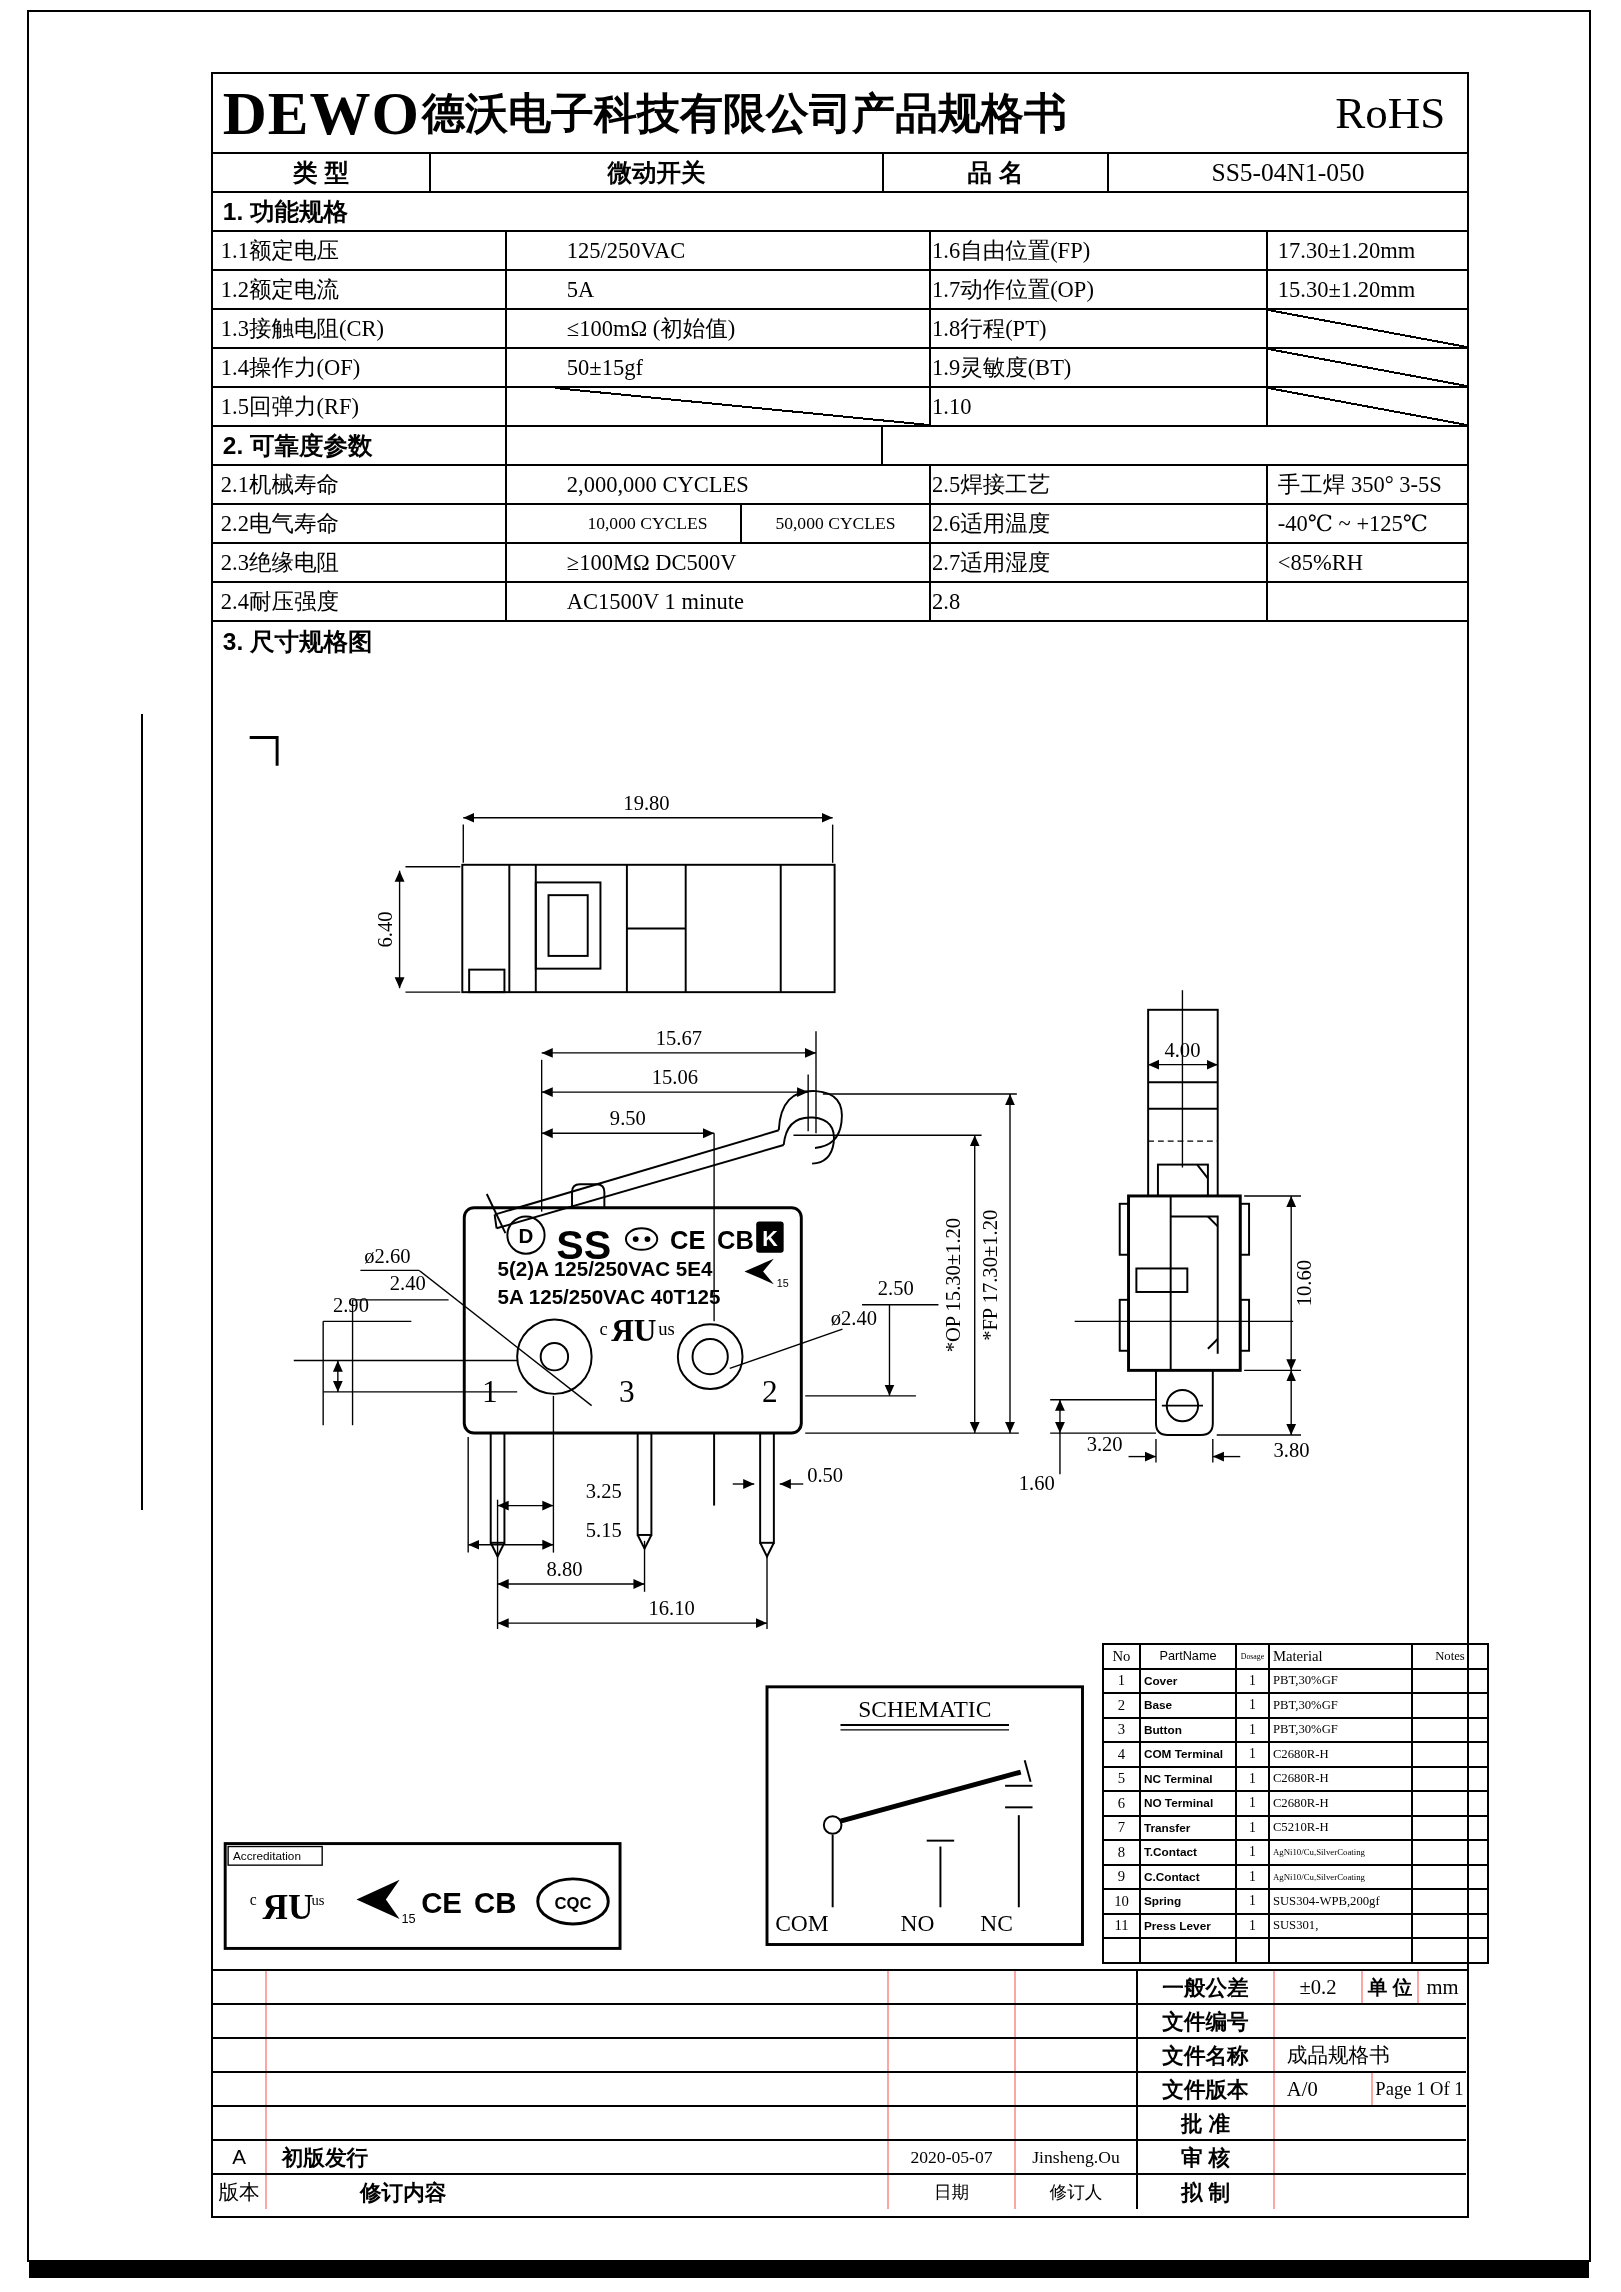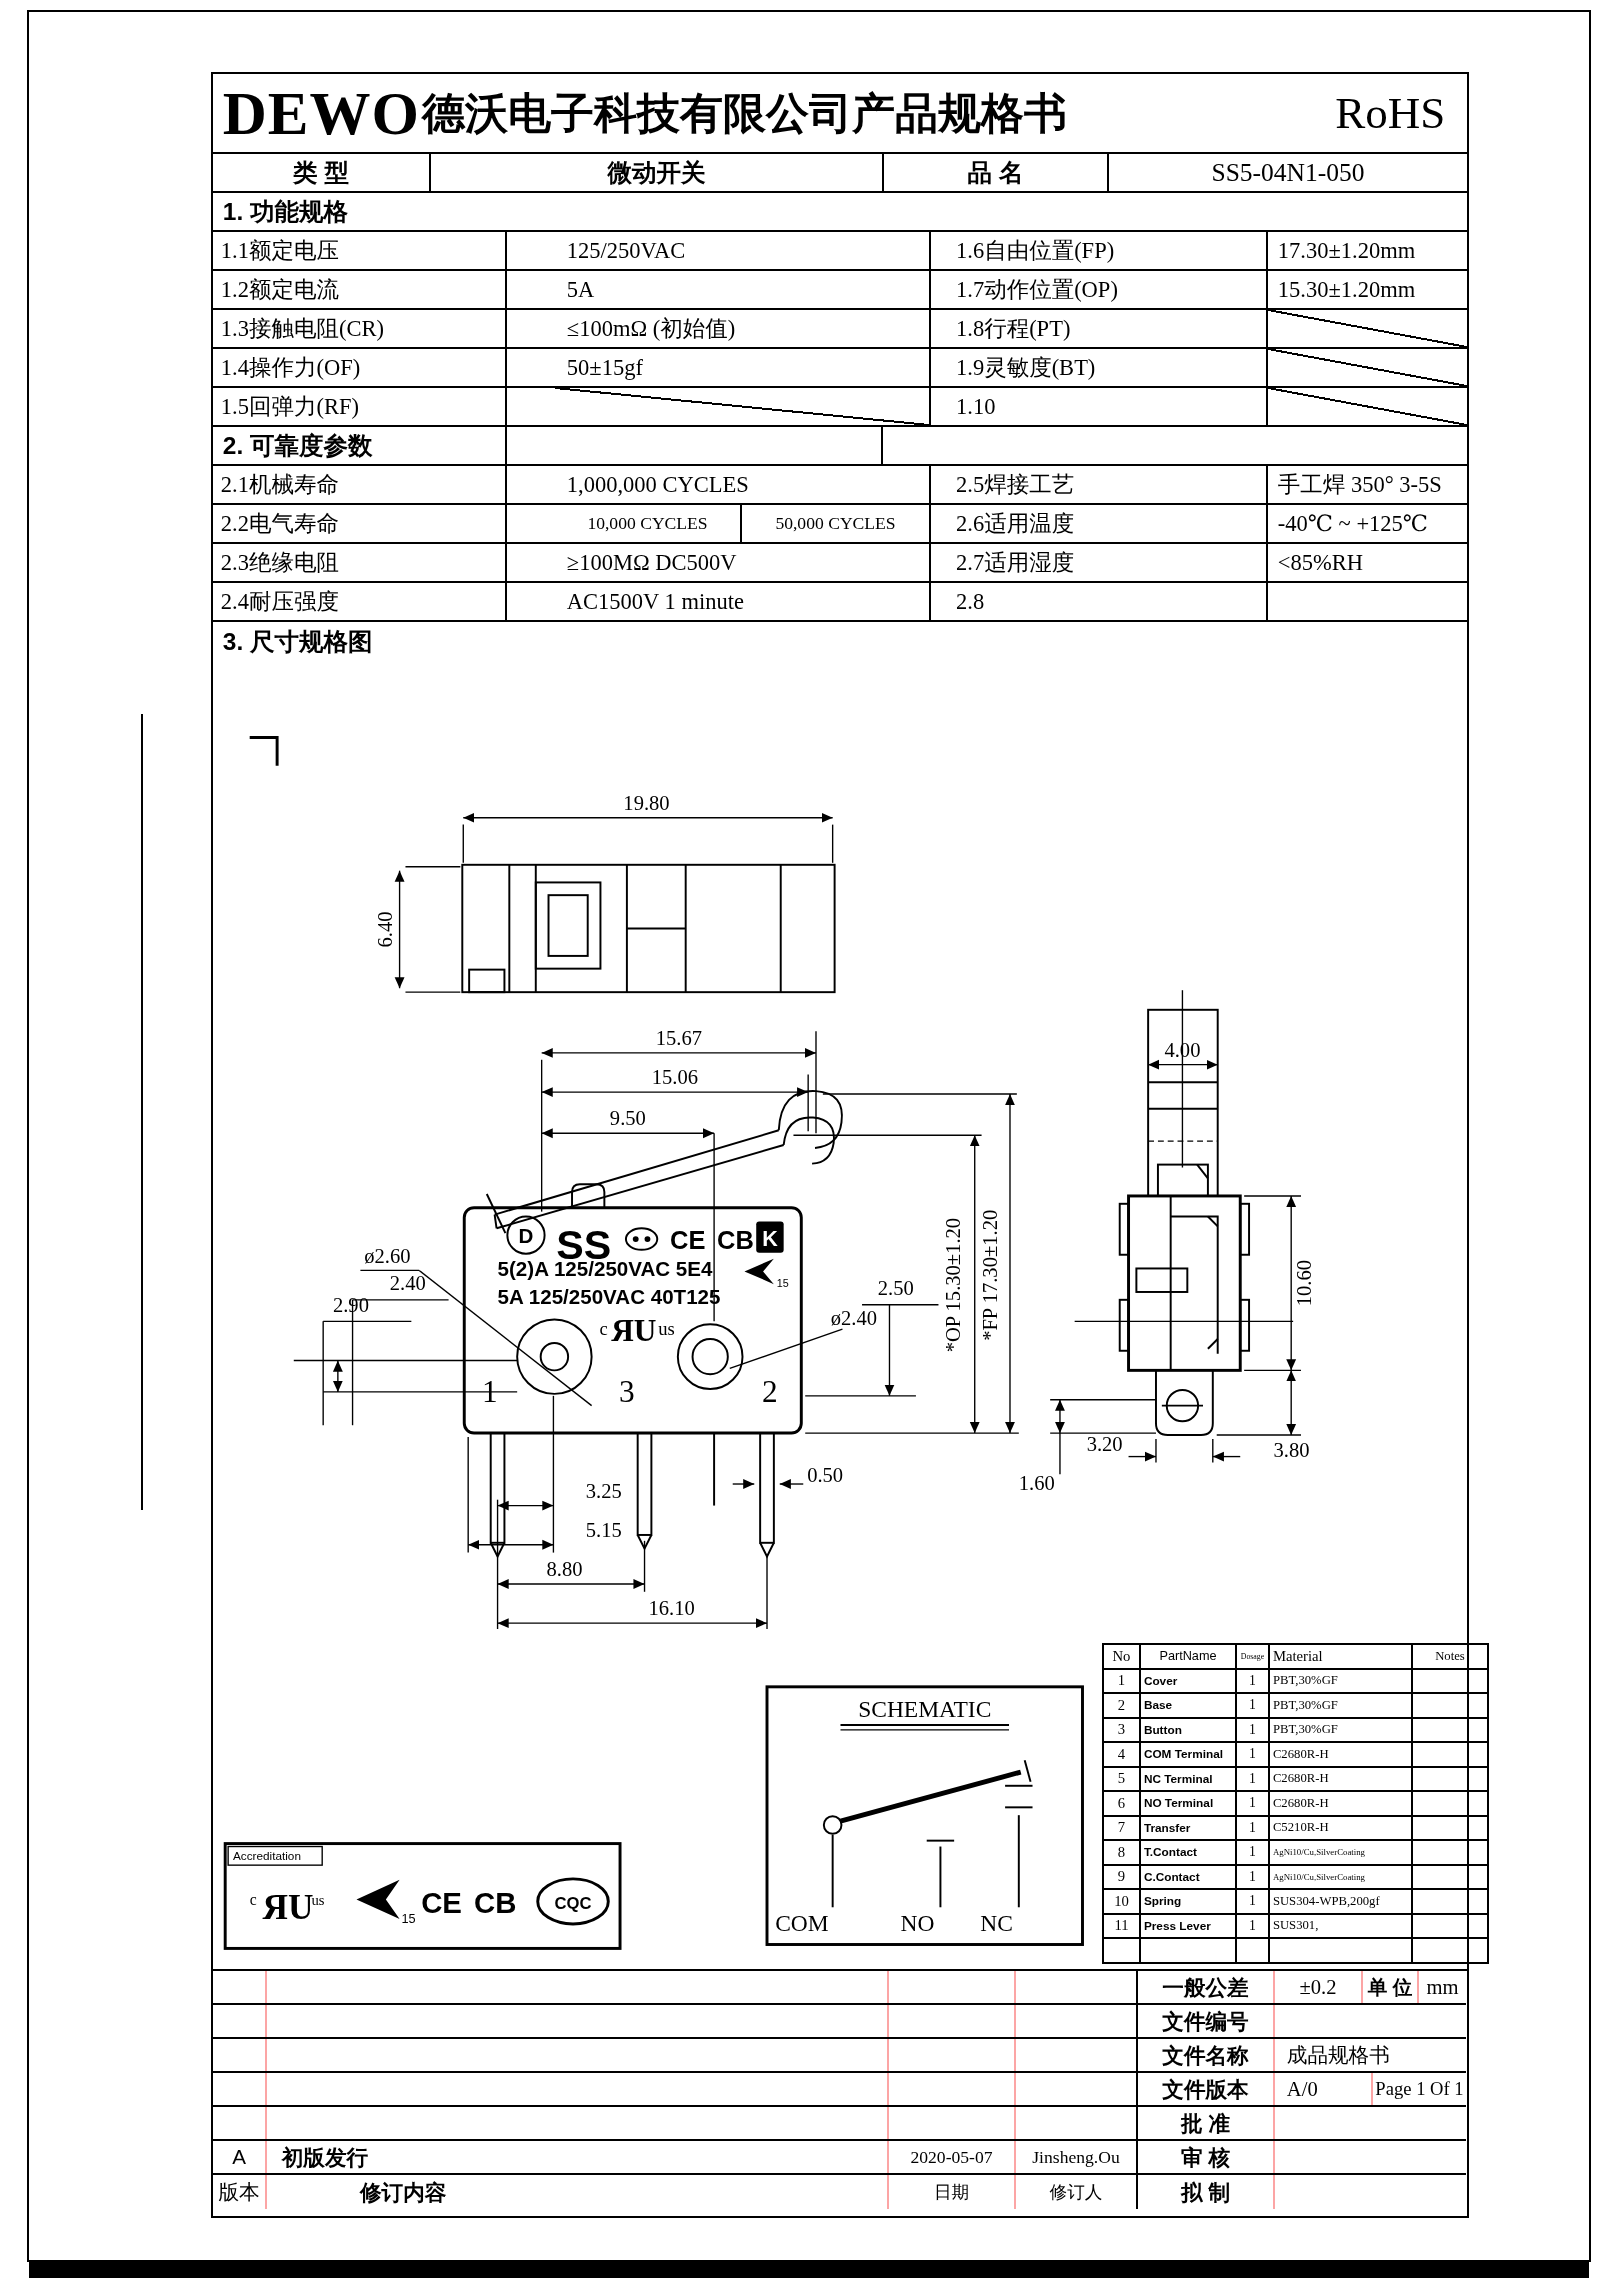--- a/index.html
+++ b/index.html
@@ -20,21 +20,21 @@
   .r2{height:39px;}
   .r2 .c1{width:218px;justify-content:center;font-size:24.5px;font-weight:bold;font-family:"Liberation Sans",sans-serif;}
   .r2 .c2{width:453px;justify-content:center;font-size:24.5px;font-weight:bold;font-family:"Liberation Sans",sans-serif;}
   .r2 .c3{width:225px;justify-content:center;font-size:24.5px;font-weight:bold;font-family:"Liberation Sans",sans-serif;}
   .r2 .c4{flex:1;justify-content:center;font-size:25.5px;}
   .sec{height:39px;border-bottom:2px solid #000;box-sizing:border-box;display:flex;align-items:center;font-size:24.5px;font-weight:bold;font-family:"Liberation Sans",sans-serif;padding-left:9.8px;}
   .sec.noline{border-bottom:none;}
   .spec{height:39px;font-size:22.5px;}
   .spec .c1{width:294px;padding-left:7.8px;}
   .spec .c2{width:376px;padding-left:11.8px;margin-left:48px;}
-  .spec .c3{width:337px;padding-left:25px;text-align:center;}
+  .spec .c3{width:337px;padding-left:1px;text-align:center;}
   .spec .c4{flex:1;padding-left:9.8px;}
   .sub{display:flex;width:100%;height:100%;}
   .sub .s1{width:50%;box-sizing:border-box;border-right:2px solid #000;display:flex;align-items:center;justify-content:center;font-size:17.6px;}
   .sub .s2{width:50%;display:flex;align-items:center;justify-content:center;font-size:17.6px;}
   .diag{background:linear-gradient(to top right,transparent calc(50% - 1px),#000 calc(50% - 1px),#000 calc(50% + 1px),transparent calc(50% + 1px));}
   .sec2row{height:39px;}
   .sec2row .c1{width:294px;padding-left:9.8px;font-size:24.5px;font-weight:bold;font-family:"Liberation Sans",sans-serif;}
   .sec2row .c2{width:376px;}
   .sec2row .c3{flex:1;border-right:none;}
   
@@ -137,21 +137,21 @@
     </div>
 
     <div class="row sec2row">
       <div class="cell c1">2.  可靠度参数</div>
       <div class="cell c2"></div>
       <div class="cell c3 last"></div>
     </div>
 
     <div class="row spec">
       <div class="cell c1">2.1机械寿命</div>
-      <div class="cell c2">1,000,000 CYCLES</div>
+      <div class="cell c2">2,000,000 CYCLES</div>
       <div class="cell c3">2.5焊接工艺</div>
       <div class="cell c4 last">手工焊 350° 3-5S</div>
     </div>
     <div class="row spec">
       <div class="cell c1">2.2电气寿命</div>
       <div class="cell c2" style="padding-left:0;">
         <div class="sub">
           <div class="s1">10,000 CYCLES</div>
           <div class="s2">50,000 CYCLES</div>
         </div>

